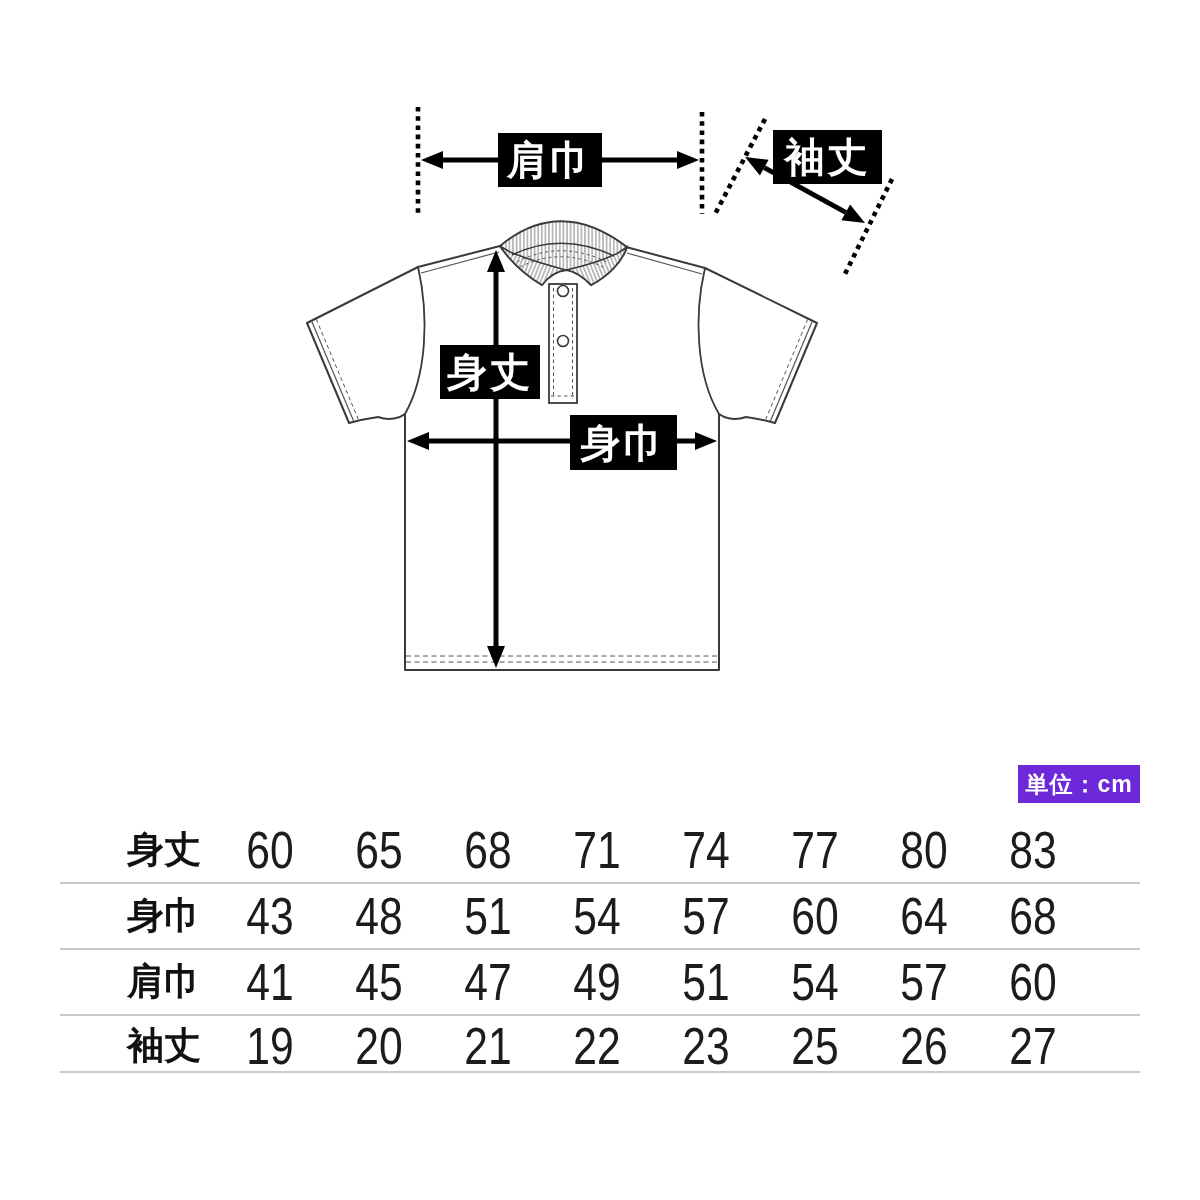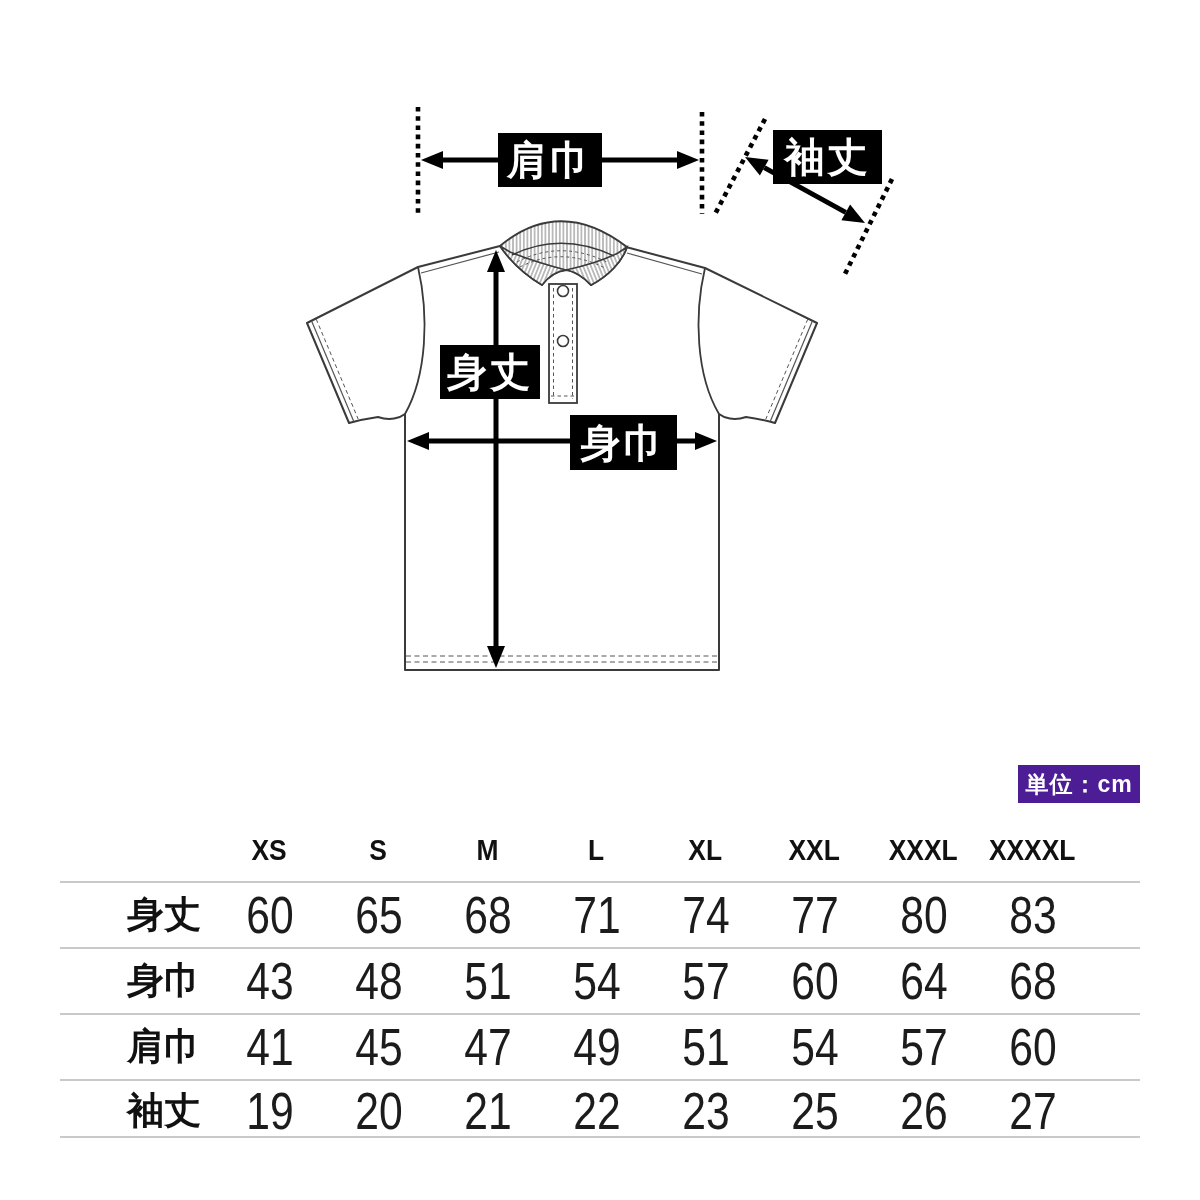--- a/index.html
+++ b/index.html
@@ -9,21 +9,21 @@
     overflow:hidden;
   }
   
   #diagram{position:absolute;left:0;top:0;width:1200px;height:790px;}
   .measure-label{
     position:absolute;background:#000;color:#fff;font-weight:bold;
     display:flex;align-items:center;justify-content:center;
     font-size:40px;letter-spacing:3px;line-height:1;z-index:5;
   }
   .unit-badge{
-    position:absolute;background:#4c1d95;color:#fff;font-weight:bold;
+    position:absolute;background:#6d28d9;color:#fff;font-weight:bold;
     display:flex;align-items:center;justify-content:center;
     font-size:23px;letter-spacing:1px;z-index:5;
   }
   #lbl-shoulder{left:498px;top:133px;width:104px;height:54px;}
   #lbl-sleeve  {left:773px;top:130px;width:109px;height:54px;}
   #lbl-length  {left:440px;top:345px;width:100px;height:54px;}
   #lbl-width   {left:570px;top:415px;width:107px;height:55px;}
   #unit-badge  {left:1018px;top:765px;width:122px;height:38px;}
 
   
@@ -158,31 +158,20 @@
   
   <div class="measure-label" id="lbl-shoulder">肩巾</div>
   <div class="measure-label" id="lbl-sleeve">袖丈</div>
   <div class="measure-label" id="lbl-length">身丈</div>
   <div class="measure-label" id="lbl-width">身巾</div>
 </div>
 
 <div class="unit-badge" id="unit-badge">単位：cm</div>
 
 <div id="size-table">
-  <div class="trow head">
-    <div class="th"></div>
-    <div class="th"><span class="chead">XS</span></div>
-    <div class="th"><span class="chead">S</span></div>
-    <div class="th"><span class="chead">M</span></div>
-    <div class="th"><span class="chead">L</span></div>
-    <div class="th"><span class="chead">XL</span></div>
-    <div class="th"><span class="chead">XXL</span></div>
-    <div class="th"><span class="chead">XXXL</span></div>
-    <div class="th"><span class="chead">XXXXL</span></div>
-  </div>
 
   <div class="trow r1">
     <div class="rowlabel">身丈</div>
     <div class="val"><span class="cnum">60</span></div>
     <div class="val"><span class="cnum">65</span></div>
     <div class="val"><span class="cnum">68</span></div>
     <div class="val"><span class="cnum">71</span></div>
     <div class="val"><span class="cnum">74</span></div>
     <div class="val"><span class="cnum">77</span></div>
     <div class="val"><span class="cnum">80</span></div>

